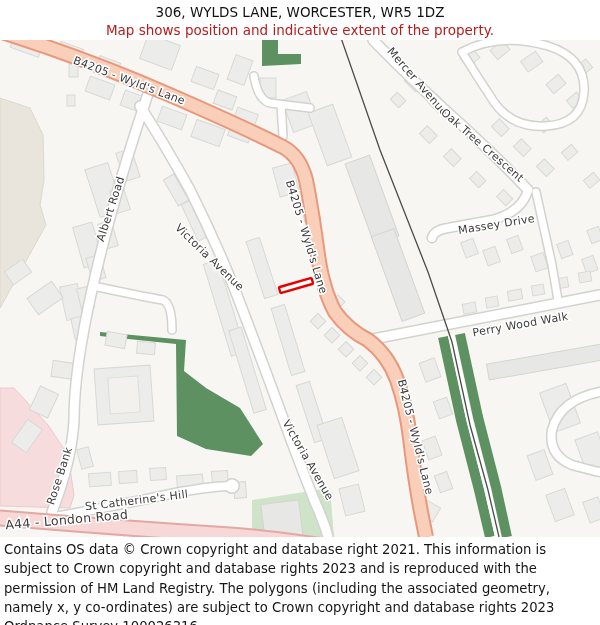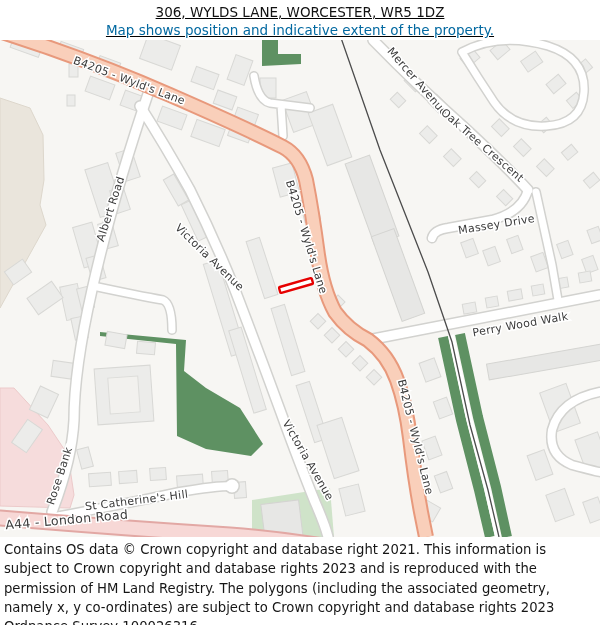--- a/index.html
+++ b/index.html
@@ -1,19 +1,19 @@
 <!DOCTYPE html>
 <html><head>
 <meta charset="utf-8">
 <style>
   html,body{margin:0;padding:0;background:#ffffff;}
   body{width:600px;height:625px;overflow:hidden;font-family:"DejaVu Sans",sans-serif;}
-  .header{width:600px;height:40px;text-align:center;padding-top:3px;box-sizing:border-box;background:#ffffff;text-decoration:underline;}
+  .header{width:600px;height:40px;text-align:center;padding-top:3px;box-sizing:border-box;background:#ffffff;}
   .header .title{font-size:13.5px;line-height:18px;color:#111;}
-  .header .subtitle{font-size:13.5px;line-height:18px;color:#0369a1;}
+  .header .subtitle{font-size:13.5px;line-height:18px;color:#b91c1c;}
   .map-wrap{width:600px;height:497px;position:relative;overflow:hidden;background:#f7f6f3;}
   .footer{width:600px;box-sizing:border-box;padding:3px 5px 0 4px;font-size:13.2px;line-height:19.3px;color:#161616;background:#ffffff;}
   svg{display:block;}
   .bld{fill:#ececea;stroke:#d8d8d5;stroke-width:1;}
   .bld2{fill:#e7e7e5;stroke:#d4d4d1;stroke-width:1;}
   .rdc{fill:none;stroke:#d2d2cf;stroke-linecap:round;stroke-linejoin:round;}
   .rdf{fill:none;stroke:#ffffff;stroke-linecap:round;stroke-linejoin:round;}
   .lbl{fill:#3b3b3b;stroke:#ffffff;stroke-width:3;paint-order:stroke;font-size:11px;letter-spacing:.3px;font-family:"DejaVu Sans",sans-serif;}
   .lblA{font-size:12.5px;}
 </style>

